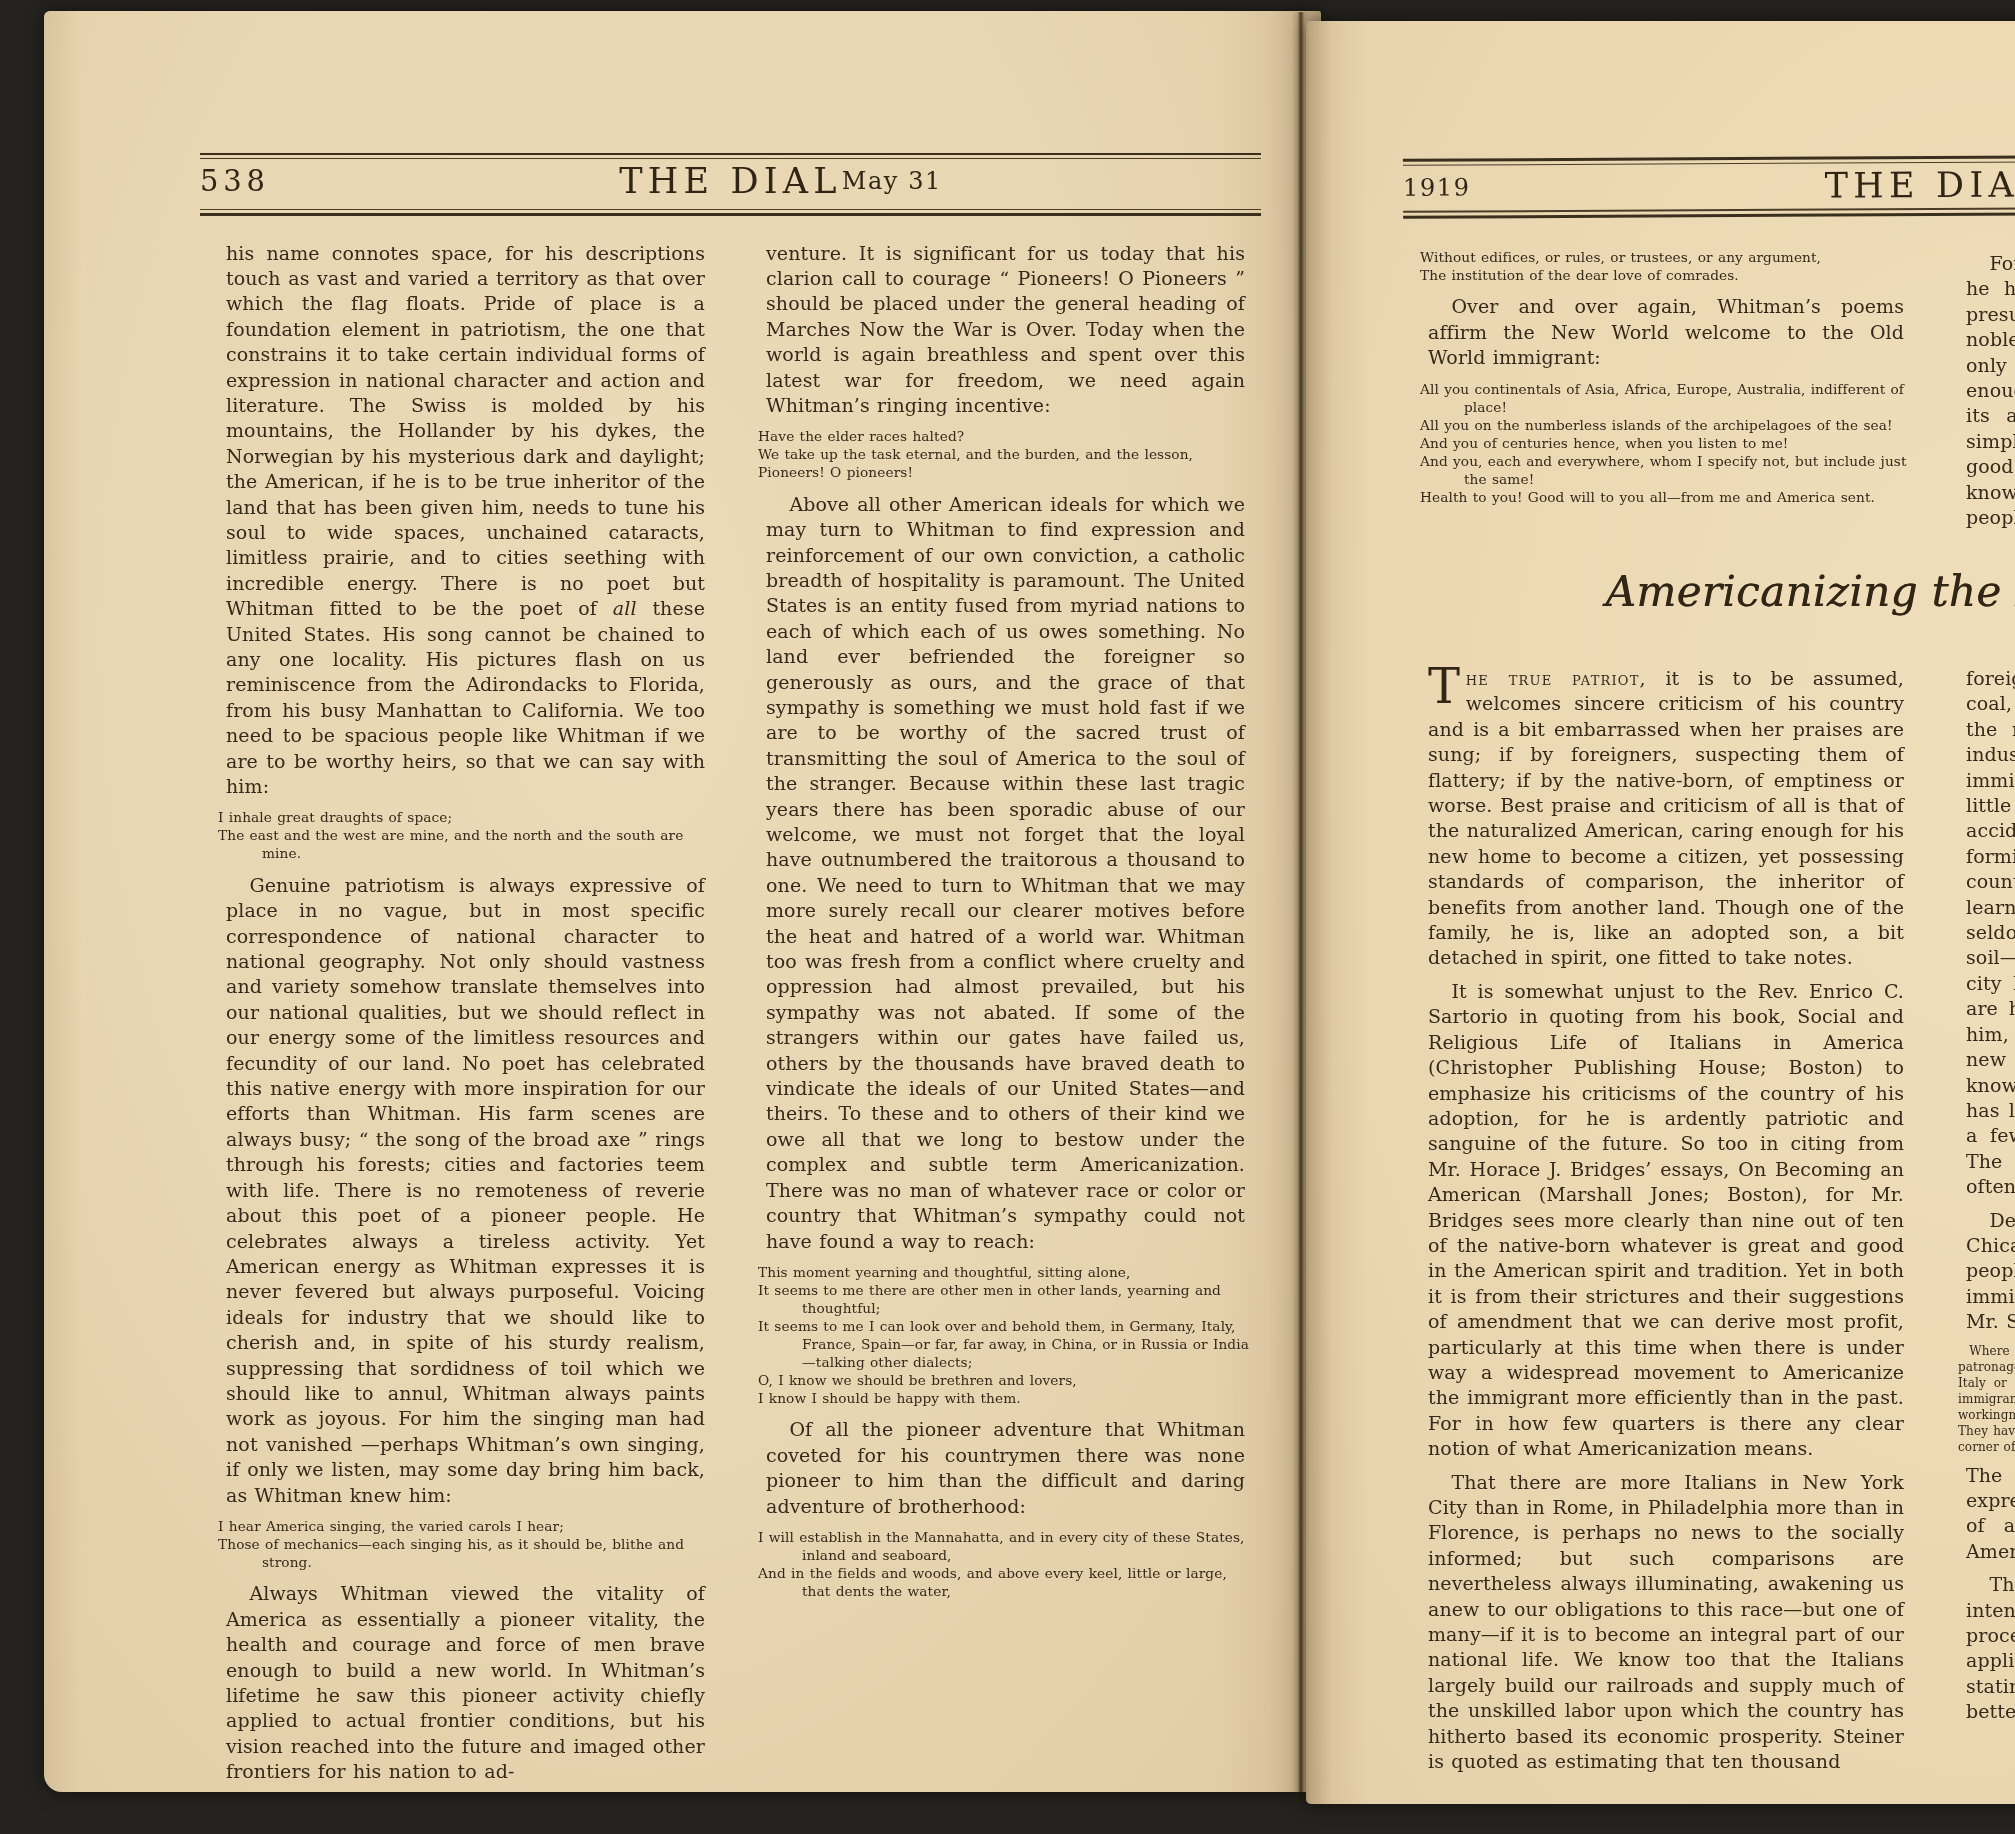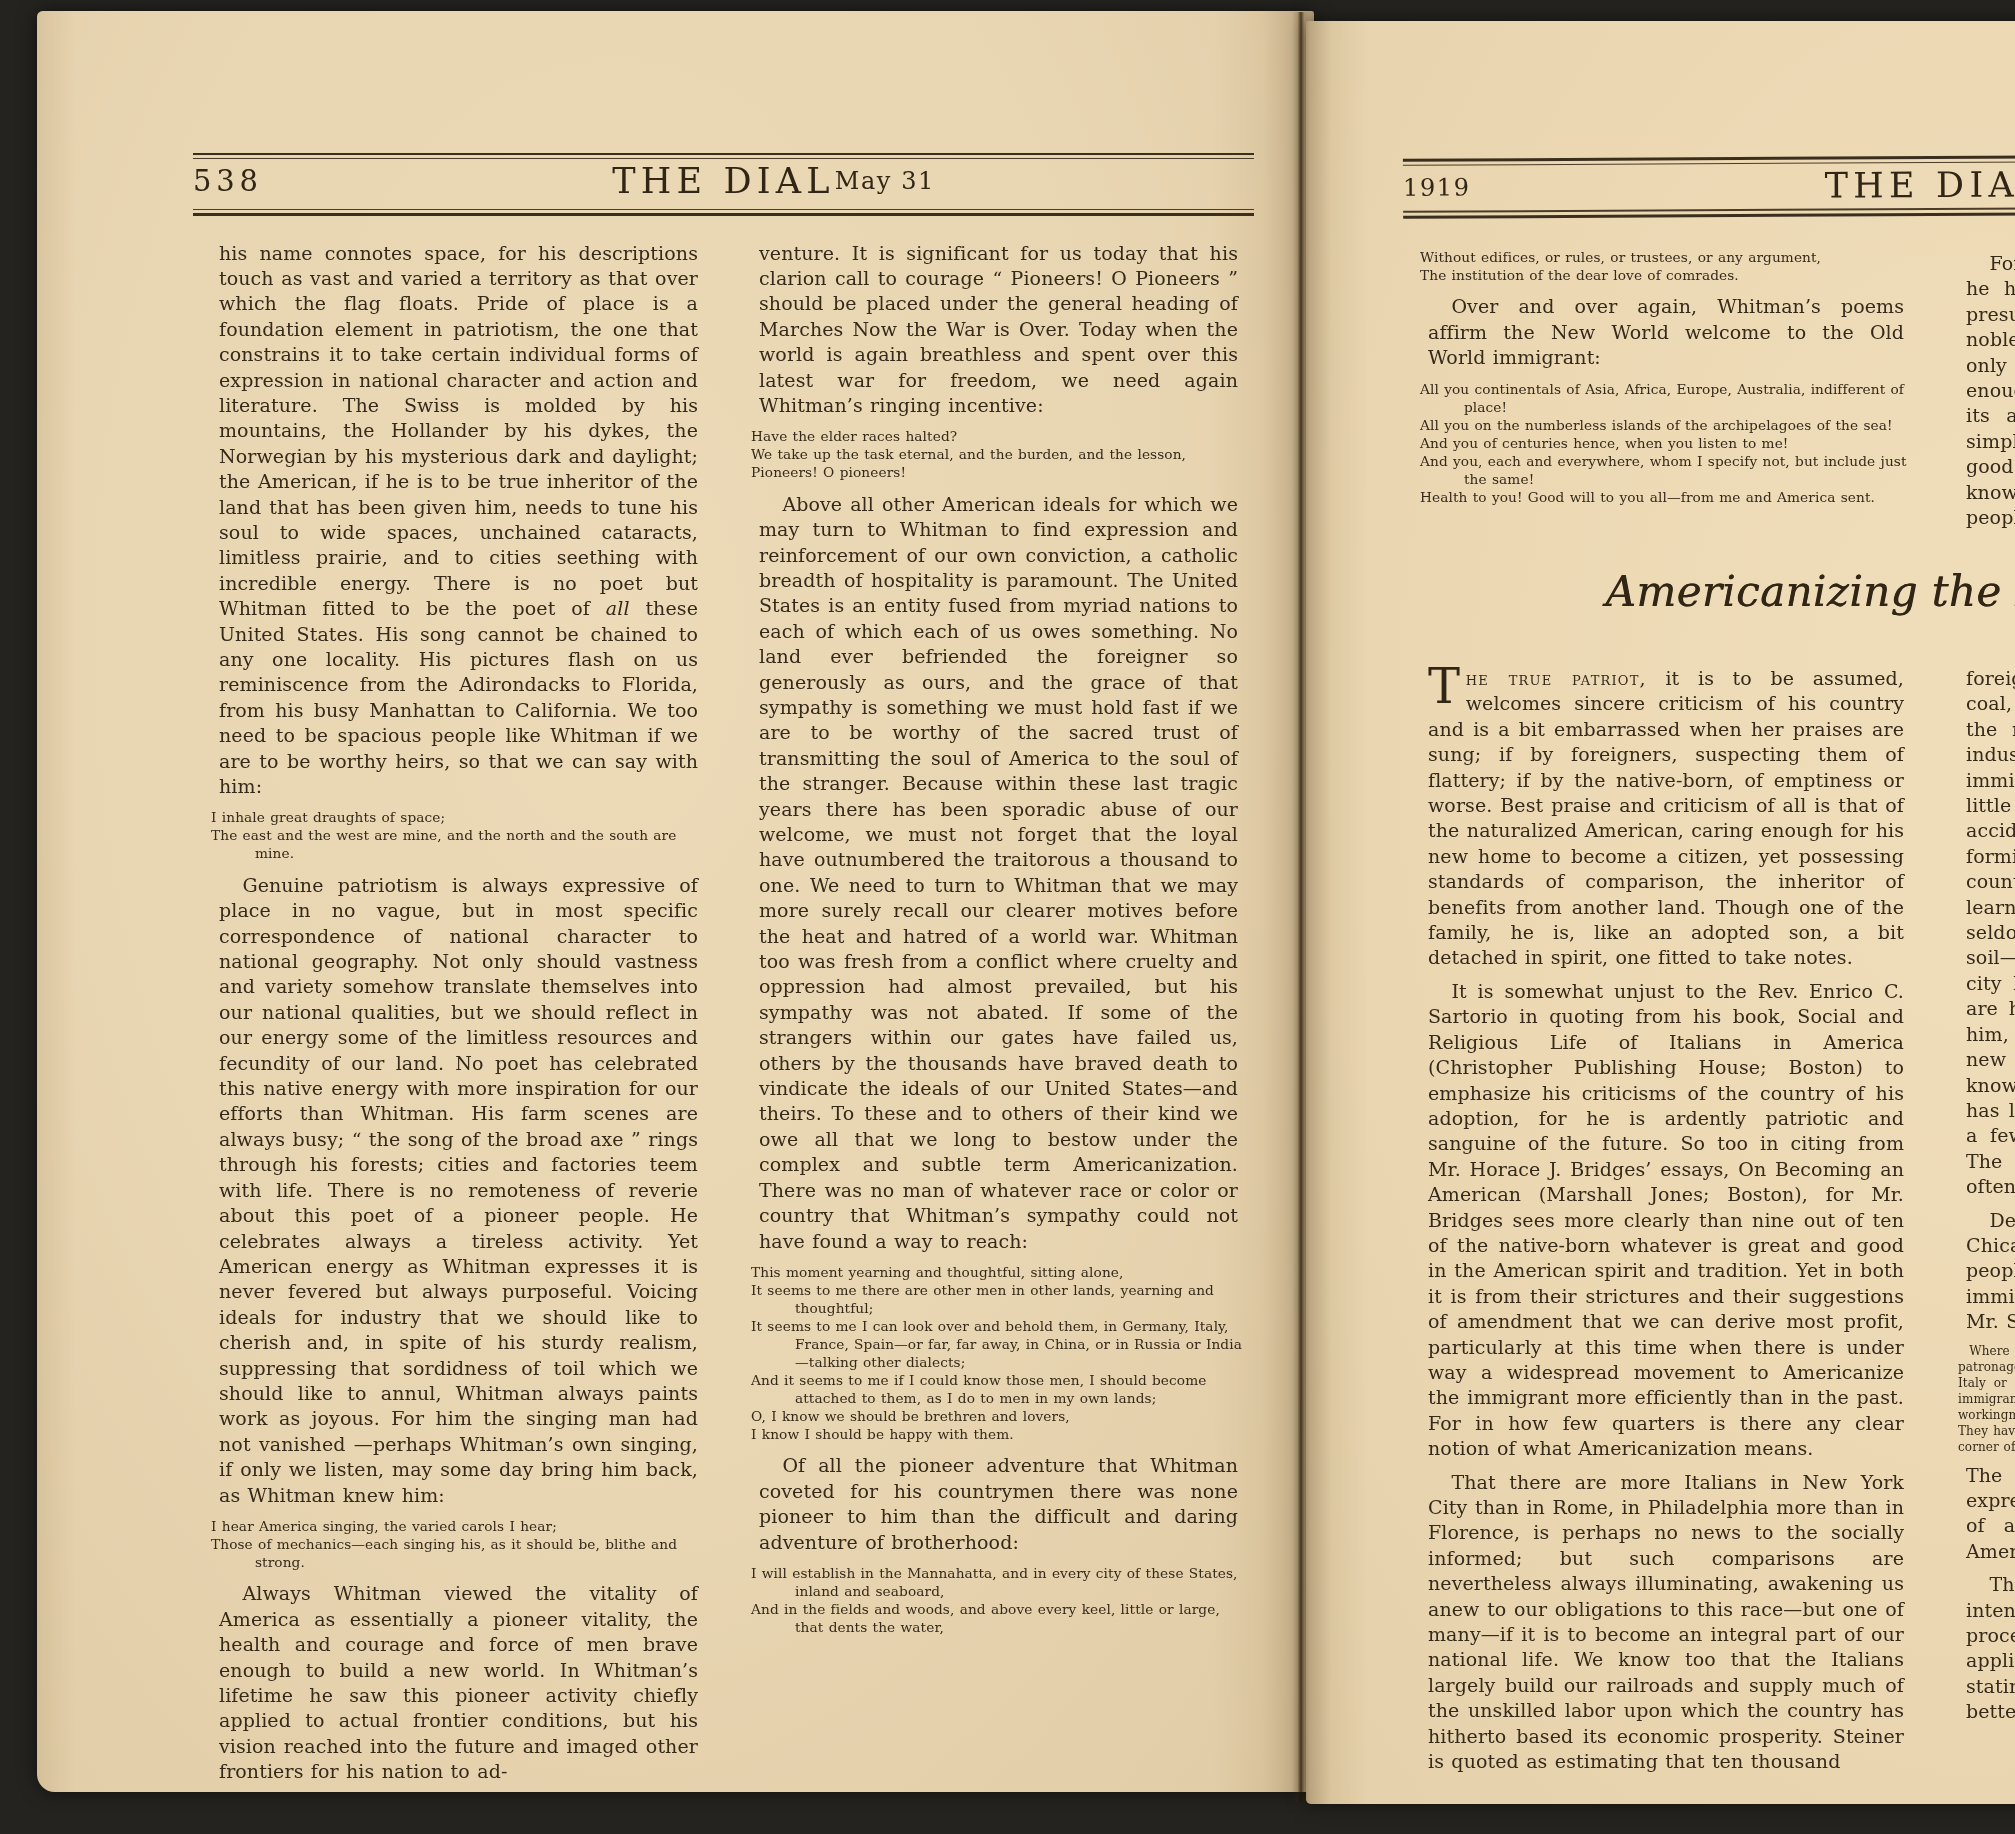--- a/index.html
+++ b/index.html
@@ -3,21 +3,21 @@
 <meta charset="utf-8">
 <style>
   html,body{margin:0;padding:0;}
   body{
     width:2597px;height:1834px;position:relative;overflow:hidden;
     background:#24231f;
     font-family:"DejaVu Serif", serif;
   }
   .page{position:absolute;color:#35291a;}
   .page-left{
-    left:37px;top:10.5px;width:1277px;height:1781px;
+    left:44px;top:10.5px;width:1277px;height:1781px;
     border-radius:5.6px 2.4px 7.3px 17.7px;
     background:
       linear-gradient(90deg, rgba(120,90,40,0.12) 0%, rgba(120,90,40,0) 3%),
       linear-gradient(90deg, rgba(0,0,0,0) 92%, rgba(150,120,70,0.12) 96%, rgba(80,52,18,0.30) 100%),
       radial-gradient(ellipse at 45% 35%, #ecdab8 0%, #e8d5b1 55%, #e0cca6 100%);
     box-shadow:0 0 18.5px rgba(0,0,0,0.55);
   }
   .page-right{
     left:1306px;top:21px;width:1264px;height:1783px;
     border-radius:3.2px 8.9px 11.3px 4.8px;
@@ -113,21 +113,20 @@
         <div class="verse">
           <div class="vline">Have the elder races halted?</div>
           <div class="vline">We take up the task eternal, and the burden, and the lesson,</div>
           <div class="vline">Pioneers!  O pioneers!</div>
         </div>
         <p class="para">Above all other American ideals for which we may turn to Whitman to find expression and reinforcement of our own conviction, a catholic breadth of hospitality is paramount.  The United States is an entity fused from myriad nations to each of which each of us owes something.  No land ever befriended the foreigner so generously as ours, and the grace of that sympathy is something we must hold fast if we are to be worthy of the sacred trust of transmitting the soul of America to the soul of the stranger.  Because within these last tragic years there has been sporadic abuse of our welcome, we must not forget that the loyal have outnumbered the traitorous a thousand to one.  We need to turn to Whitman that we may more surely recall our clearer motives before the heat and hatred of a world war.  Whitman too was fresh from a conflict where cruelty and oppression had almost prevailed, but his sympathy was not abated.  If some of the strangers within our gates have failed us, others by the thousands have braved death to vindicate the ideals of our United States—and theirs.  To these and to others of their kind we owe all that we long to bestow under the complex and subtle term Americanization.  There was no man of whatever race or color or country that Whitman’s sympathy could not have found a way to reach:</p>
         <div class="verse">
           <div class="vline">This moment yearning and thoughtful, sitting alone,</div>
           <div class="vline">It seems to me there are other men in other lands, yearning and thoughtful;</div>
           <div class="vline">It seems to me I can look over and behold them, in Germany, Italy, France, Spain—or far, far away, in China, or in Russia or India—talking other dialects;</div>
-          <div class="vline">And it seems to me if I could know those men, I should become attached to them, as I do to men in my own lands;</div>
           <div class="vline">O, I know we should be brethren and lovers,</div>
           <div class="vline">I know I should be happy with them.</div>
         </div>
         <p class="para">Of all the pioneer adventure that Whitman coveted for his countrymen there was none pioneer to him than the difficult and daring adventure of brotherhood:</p>
         <div class="verse">
           <div class="vline">I will establish in the Mannahatta, and in every city of these States, inland and seaboard,</div>
           <div class="vline">And in the fields and woods, and above every keel, little or large, that dents the water,</div>
         </div>
       </div>
   </div>

